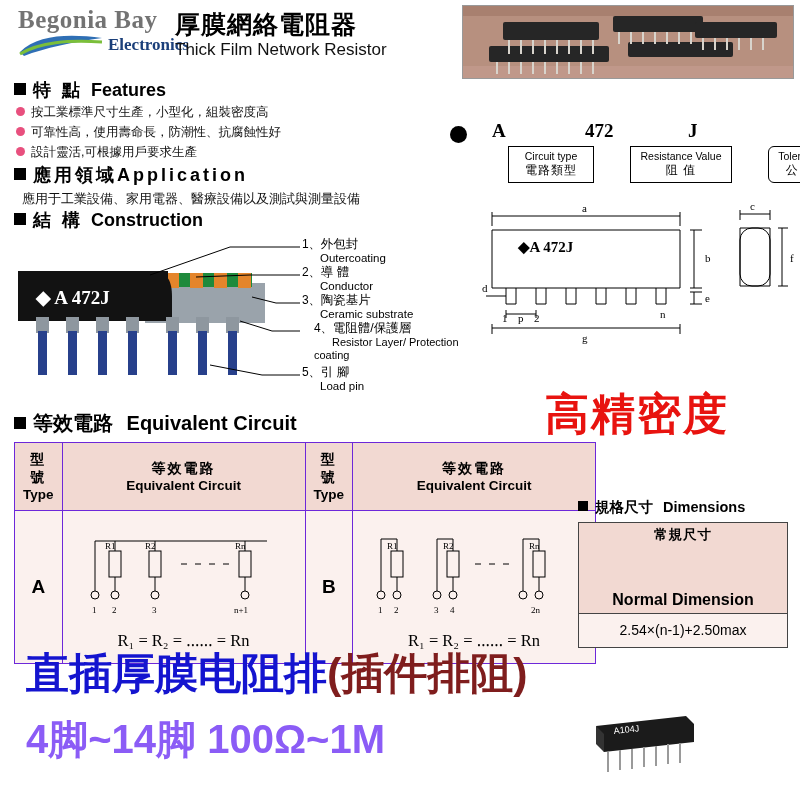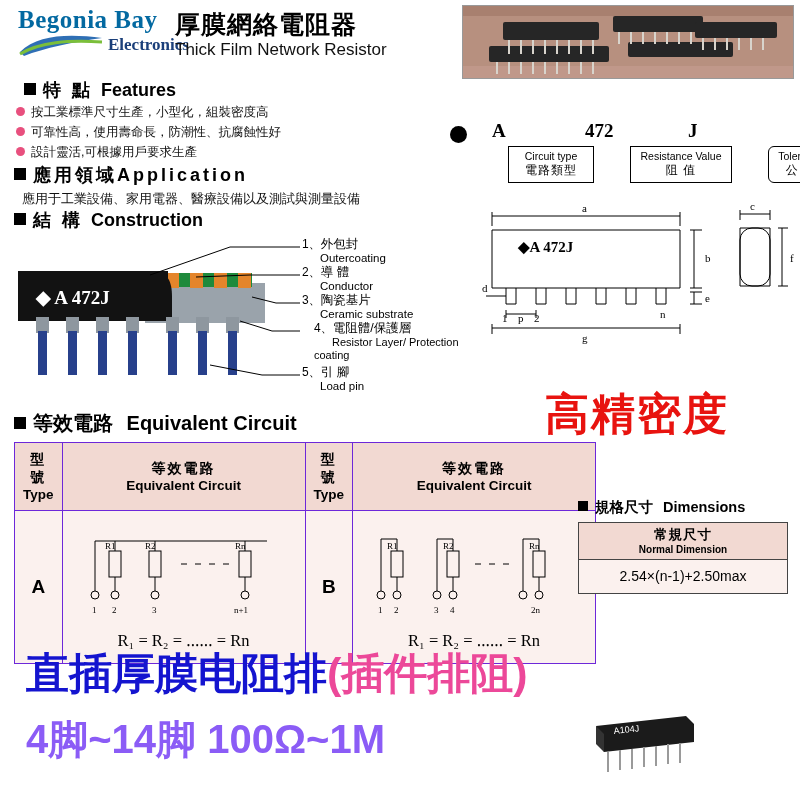--- a/index.html
+++ b/index.html
@@ -4,21 +4,21 @@
 <style>
   html,body{margin:0;padding:0;}
   body{
     width:800px;height:800px;overflow:hidden;background:#ffffff;
     font-family:"Liberation Sans", sans-serif;color:#000;position:relative;
   }
   .page{position:relative;width:800px;height:800px;}
 
   
   .brand{position:absolute;left:18px;top:6px;width:330px;}
-  .brand-name{font-family:"Liberation Serif", serif;font-size:25px;font-weight:bold;color:#0369a1;letter-spacing:.5px;}
+  .brand-name{font-family:"Liberation Serif", serif;font-size:25px;font-weight:bold;color:#737373;letter-spacing:.5px;}
   .brand-sub{display:flex;align-items:center;margin-top:-2px;}
   .brand-swoosh{width:86px;height:26px;position:relative;overflow:hidden;}
   .brand-swoosh svg{position:absolute;left:0;top:0;}
   .brand-elec{font-family:"Liberation Serif", serif;font-size:17px;font-weight:bold;color:#1b3f7a;margin-left:4px;}
 
   .title-cn{position:absolute;left:175px;top:8px;font-size:25px;font-weight:bold;letter-spacing:1px;}
   .title-en{position:absolute;left:175px;top:40px;font-size:17px;color:#111;}
 
   .photo{position:absolute;left:462px;top:5px;width:330px;height:72px;border:1px solid #999;
     background:linear-gradient(#c9a89c,#b38f84 40%,#9d7a70);overflow:hidden;}
@@ -66,27 +66,27 @@
   .eqbody{background:#fbf1ee;}
   .typecell{text-align:center;font-size:19px;font-weight:bold;width:46px;background:#fbf1ee;}
   .circellw{width:226px;}
   .formula{font-size:16.5px;text-align:center;font-family:"Liberation Serif",serif;padding-bottom:4px;}
 
   
   .dimsec{position:absolute;left:578px;top:498px;font-size:14.5px;font-weight:bold;}
   .dimbox{position:absolute;left:578px;top:522px;width:208px;border:1px solid #444;}
   .dimbox .hd{background:#f2d9d2;text-align:center;padding:3px 0 4px;border-bottom:1px solid #444;}
   .dimbox .hd .cn{font-size:13.5px;font-weight:bold;letter-spacing:1px;}
-  .dimbox .hd .en{font-size:10px;font-weight:bold;}
+  .dimbox .hd .en{font-size:16px;font-weight:bold;margin-top:47px;}
   .dimbox .bd{background:#fbf1ee;text-align:center;font-size:14px;padding:8px 0 9px;}
 
   
   .bigline{position:absolute;left:26px;top:645px;font-size:43px;font-weight:bold;letter-spacing:0px;white-space:nowrap;}
   .bigline .blue{color:#1414cf;}
-  .bigline .green{color:#ec4899;}
+  .bigline .green{color:#7f1d1d;}
   .bigline2{position:absolute;left:26px;top:712px;font-size:40px;font-weight:bold;color:#8b5cf6;white-space:nowrap;}
 
   .chip{position:absolute;left:590px;top:712px;width:110px;height:62px;}
 </style>
 </head>
 <body>
 
 <div class="page">
 
   <div class="brand">
@@ -120,21 +120,21 @@
       </g>
       <g stroke="#d8d4cc" stroke-width="2">
         <path d="M46 34 v14 M58 34 v14 M70 34 v14 M82 34 v14 M94 34 v14 M106 34 v14 M118 34 v14 M130 34 v14"></path>
         <path d="M156 26 v12 M168 26 v12 M180 26 v12 M192 26 v12 M204 26 v12 M216 26 v12 M228 26 v12"></path>
         <path d="M240 32 v12 M252 32 v12 M264 32 v12 M276 32 v12 M288 32 v12 M300 32 v12"></path>
         <path d="M34 56 v12 M46 56 v12 M58 56 v12 M70 56 v12 M82 56 v12 M94 56 v12 M106 56 v12 M118 56 v12 M130 56 v12"></path>
       </g>
     </svg>
   </div>
 
-  <div class="sec" style="left:24px;top:78px;">
+  <div class="sec" style="left:14px;top:78px;">
     <span class="sq"></span><span class="cn">特 點</span><span class="en">Features</span>
   </div>
   <div class="bullet" style="left:16px;top:104px;">
     <span class="dot"></span><span>按工業標準尺寸生產，小型化，組裝密度高</span>
   </div>
   <div class="bullet" style="left:16px;top:124px;">
     <span class="dot"></span><span>可靠性高，使用壽命長，防潮性、抗腐蝕性好</span>
   </div>
   <div class="bullet" style="left:16px;top:144px;">
     <span class="dot"></span><span>設計靈活,可根據用戶要求生產</span>

